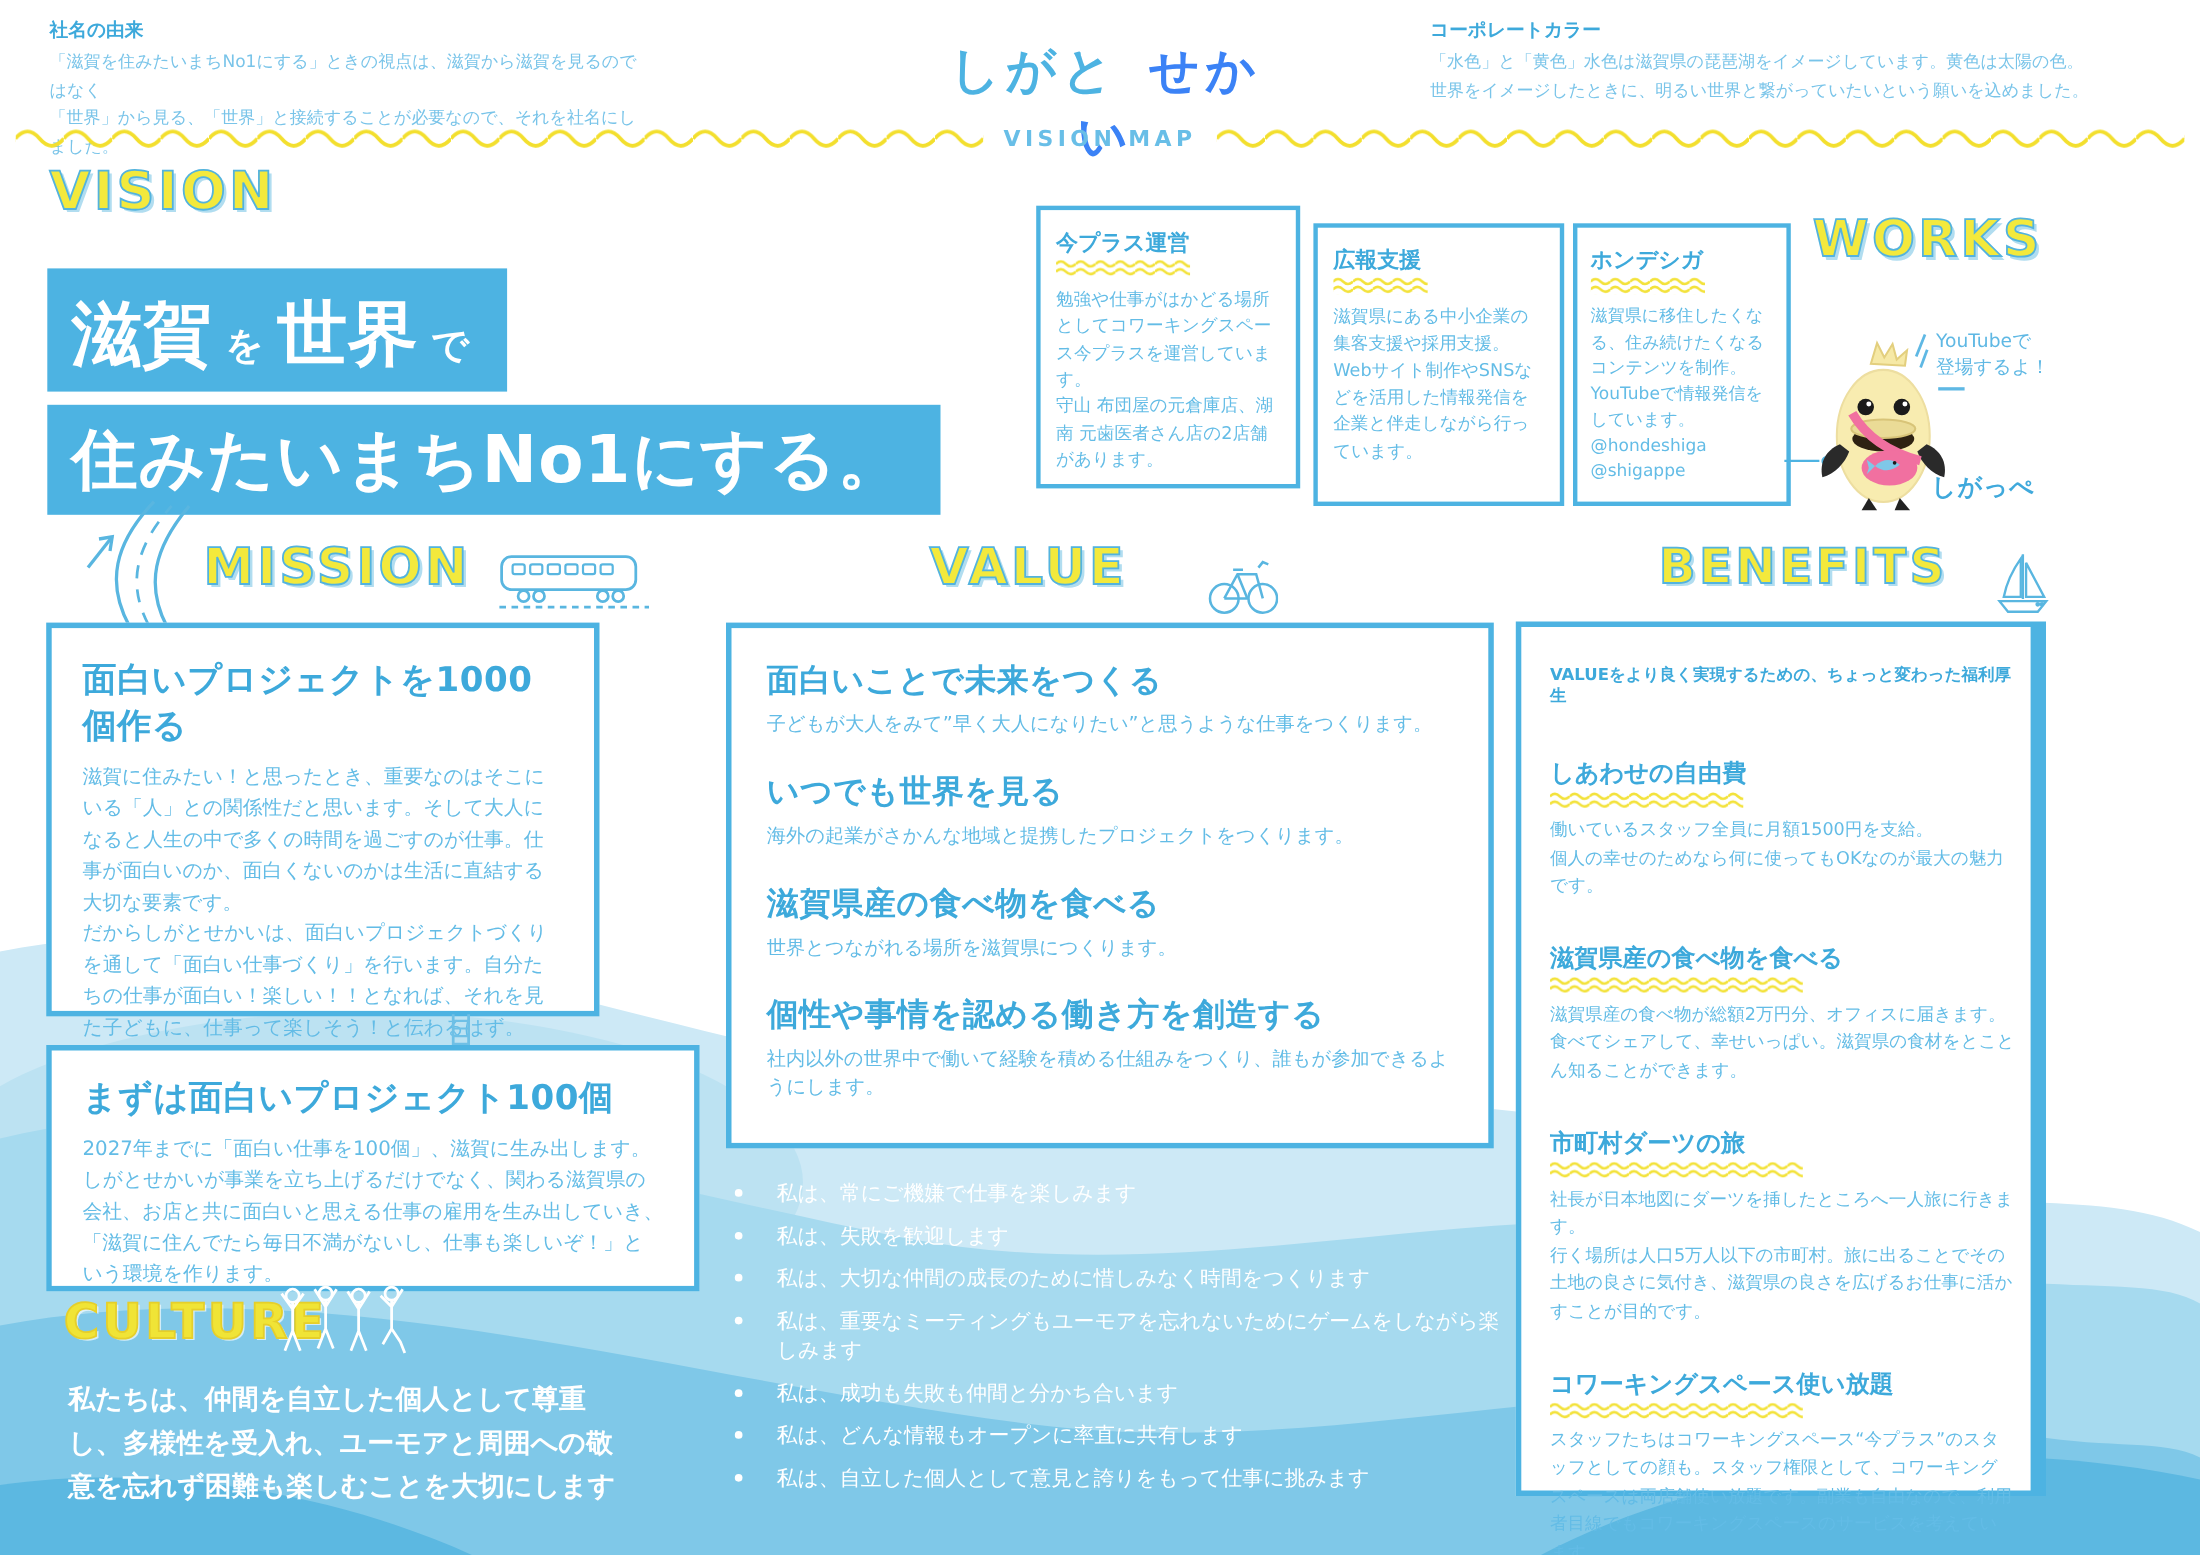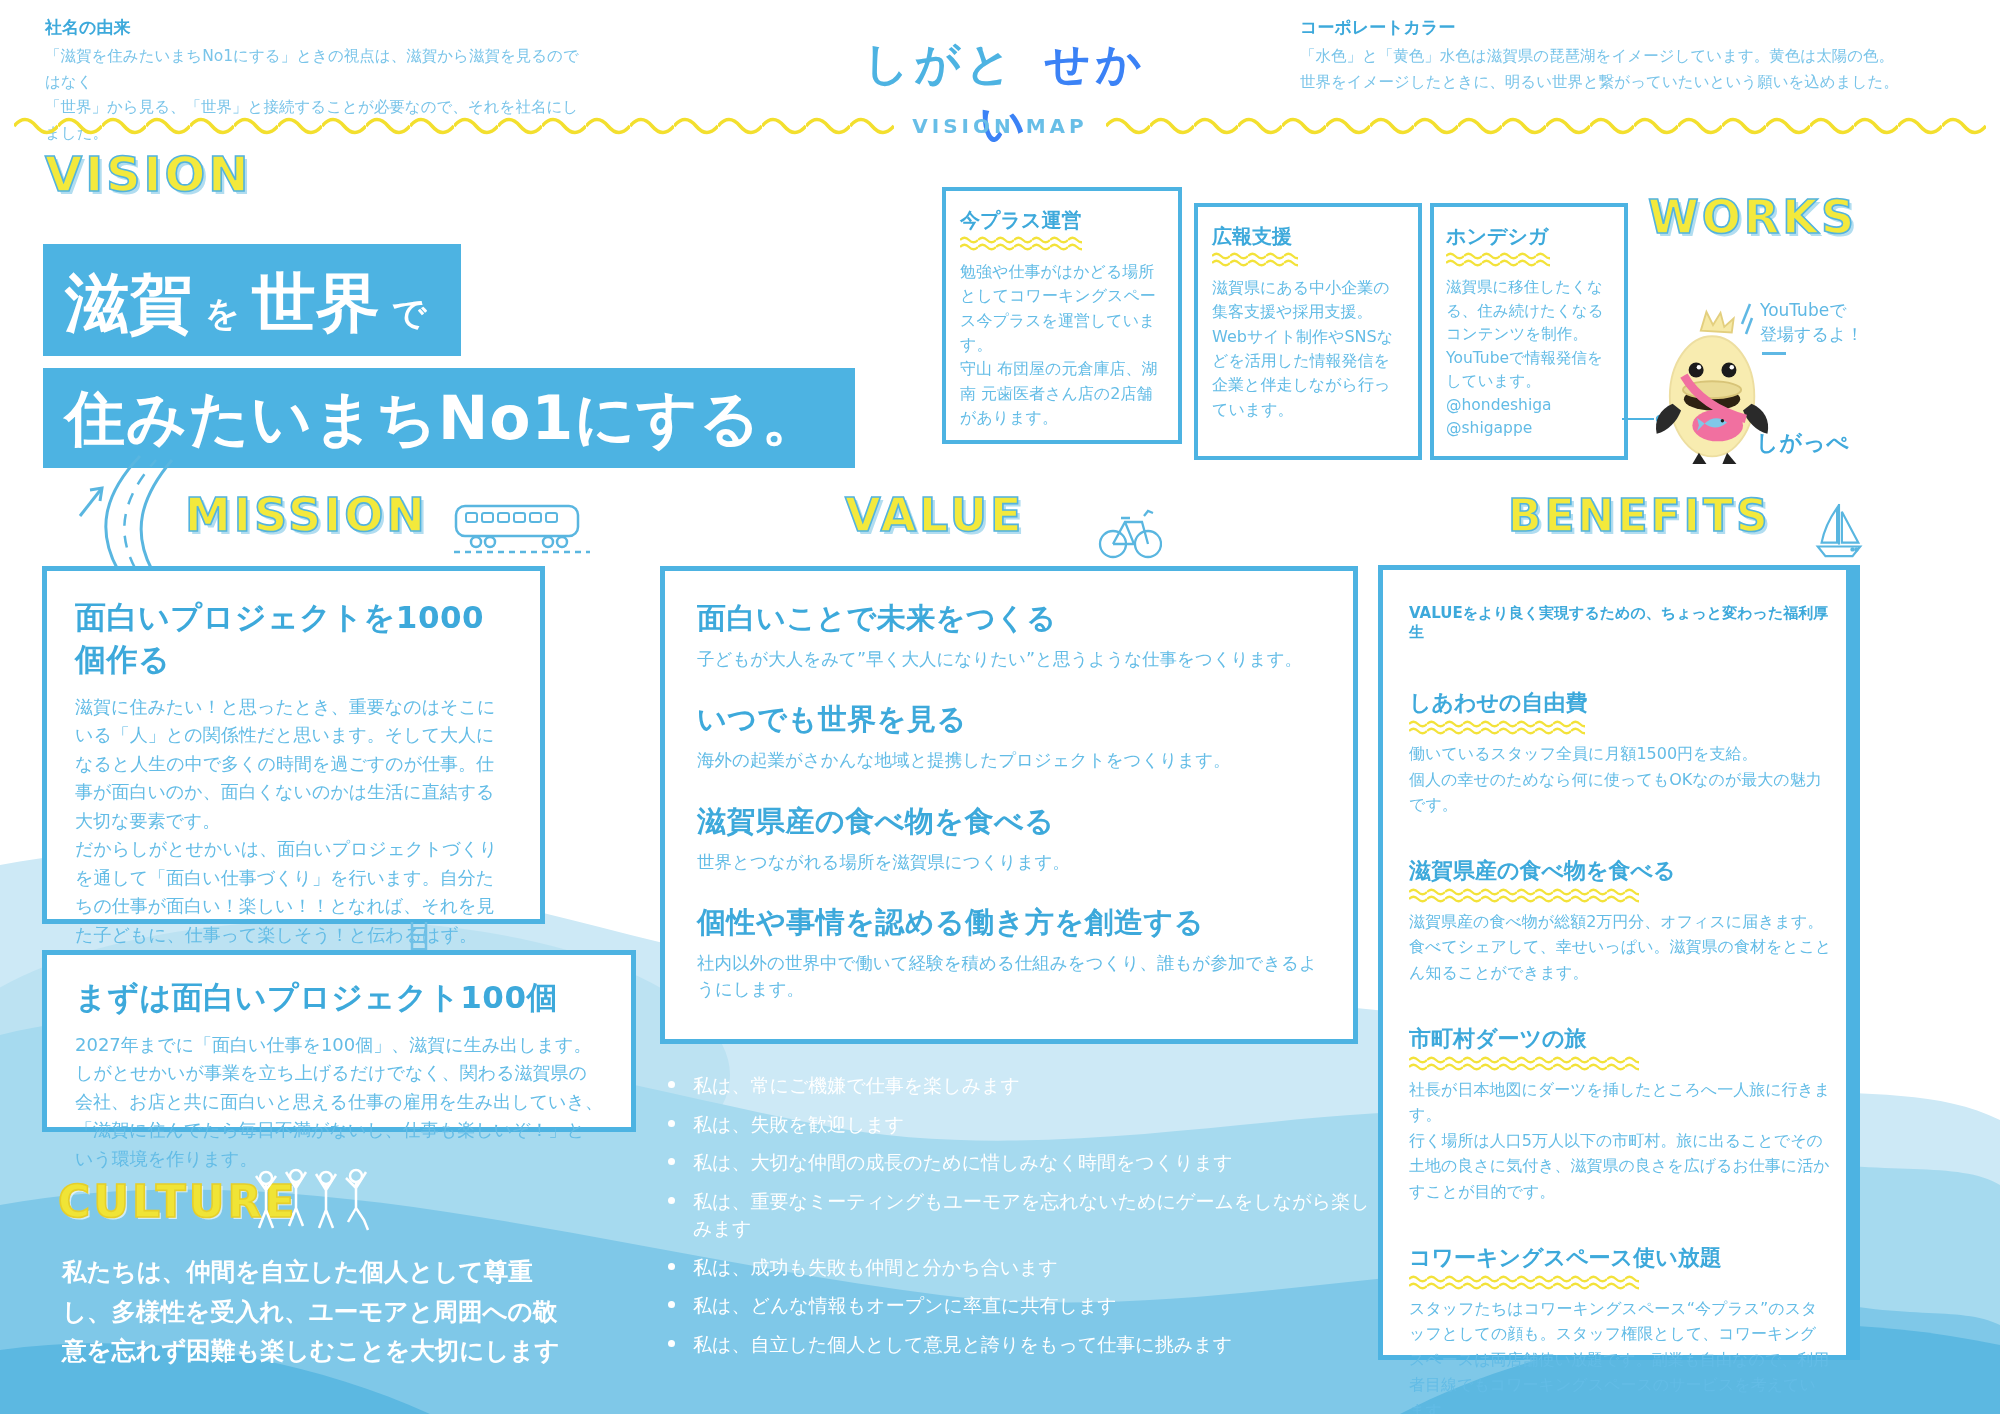--- a/index.html
+++ b/index.html
@@ -42,21 +42,21 @@
   .wavy{display:block;margin-top:2px;}
 
   .bigbox{background:#fff;border:5px solid #4DB3E2;box-sizing:border-box;}
   .m-title{font-size:31px;font-weight:700;color:#3DA9DB;margin-bottom:12px;letter-spacing:0.5px;}
   .m-body{font-size:18px;line-height:1.58;color:#63BCE6;white-space:pre-line;}
 
   .v-item{margin-top:28px;} .v-item:first-child{margin-top:0;}
   .v-title{font-size:29px;font-weight:700;color:#3DA9DB;margin-bottom:7px;letter-spacing:0.5px;}
   .v-body{font-size:17.5px;line-height:1.5;color:#63BCE6;white-space:pre-line;}
 
-  .bullet{display:flex;gap:18px;margin-bottom:11px;color:#fff;font-size:19px;line-height:1.45;}
+  .bullet{display:flex;gap:31px;margin-bottom:11px;color:#fff;font-size:19px;line-height:1.45;}
   .dot{width:7px;height:7px;border-radius:50%;background:#fff;margin-top:9px;flex:0 0 auto;}
 
   .b-intro{font-size:15px;font-weight:700;color:#3DA9DB;margin-bottom:46px;}
   .b-item{margin-top:38px;} .b-item:first-of-type{margin-top:0;}
   .b-title{font-size:22px;font-weight:700;color:#3DA9DB;margin-bottom:2px;}
   .b-body{font-size:16px;line-height:1.6;color:#63BCE6;white-space:pre-line;margin-top:6px;}
 
   .culture-body{font-size:24.5px;font-weight:700;line-height:1.62;color:#fff;}
 
   .speech{font-size:17px;color:#5FB8E4;line-height:1.4;white-space:pre-line;}
@@ -220,21 +220,21 @@
       <div class="m-body">滋賀に住みたい！と思ったとき、重要なのはそこにいる「人」との関係性だと思います。そして大人になると人生の中で多くの時間を過ごすのが仕事。仕事が面白いのか、面白くないのかは生活に直結する大切な要素です。
 だからしがとせかいは、面白いプロジェクトづくりを通して「面白い仕事づくり」を行います。自分たちの仕事が面白い！楽しい！！となれば、それを見た子どもに、仕事って楽しそう！と伝わるはず。
 その小さな積み重ねは滋賀で住むことをより楽しくさせる。その波及効果の先に「滋賀県って良いよ。」とみんなが広めていくことに繋がっていきます。</div>
     </div>
 
     <svg class="abs" style="left:408px;top:920px;" width="22" height="36" viewBox="0 0 22 36">
       <path d="M4,2 V34 M18,2 V34" stroke="#6FC0E6" stroke-width="2.5" fill="none"></path>
       <path d="M4,8 H18 M4,15 H18 M4,22 H18 M4,29 H18" stroke="#6FC0E6" stroke-width="2" fill="none"></path>
     </svg>
 
-    <div class="abs bigbox" style="left:42px;top:950px;width:594px;height:182px;padding:22px 28px;">
+    <div class="abs bigbox" style="left:42px;top:950px;width:594px;height:224px;padding:22px 28px;">
       <div class="m-title">まずは面白いプロジェクト100個</div>
       <div class="m-body">2027年までに「面白い仕事を100個」、滋賀に生み出します。しがとせかいが事業を立ち上げるだけでなく、関わる滋賀県の会社、お店と共に面白いと思える仕事の雇用を生み出していき、「滋賀に住んでたら毎日不満がないし、仕事も楽しいぞ！」という環境を作ります。</div>
     </div>
 
     <div class="abs sketch ylw" style="left:58px;top:1180px;font-size:44px;">CULTURE</div>
     <svg class="abs" style="left:252px;top:1162px;" width="118" height="82" viewBox="0 0 118 82">
       <g stroke="#fff" stroke-width="2.5" fill="none">
         <circle cx="14" cy="16" r="6"></circle>
           <path d="M14,22 V48 M14,28 L4,14 M14,28 L24,14 M14,48 L7,66 M14,48 L21,66"></path>
         <circle cx="44" cy="14" r="6"></circle>

